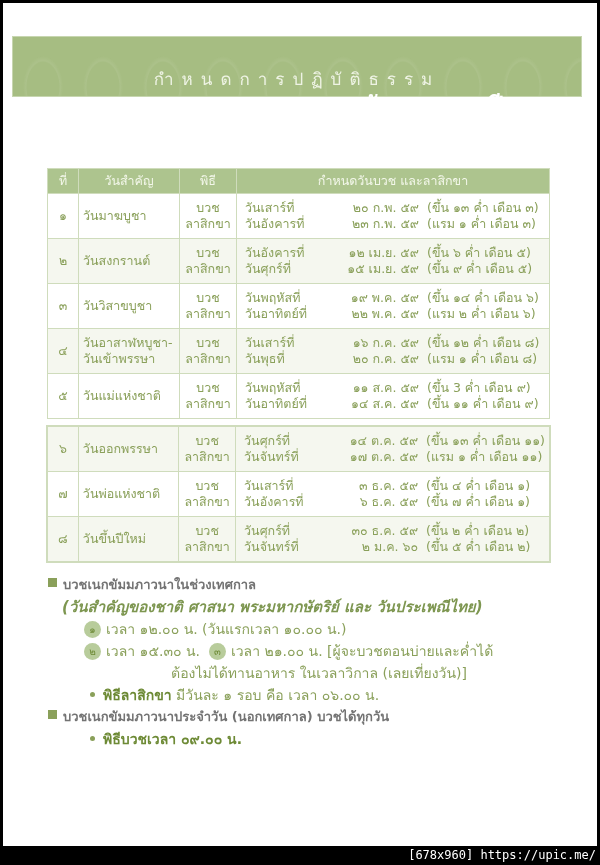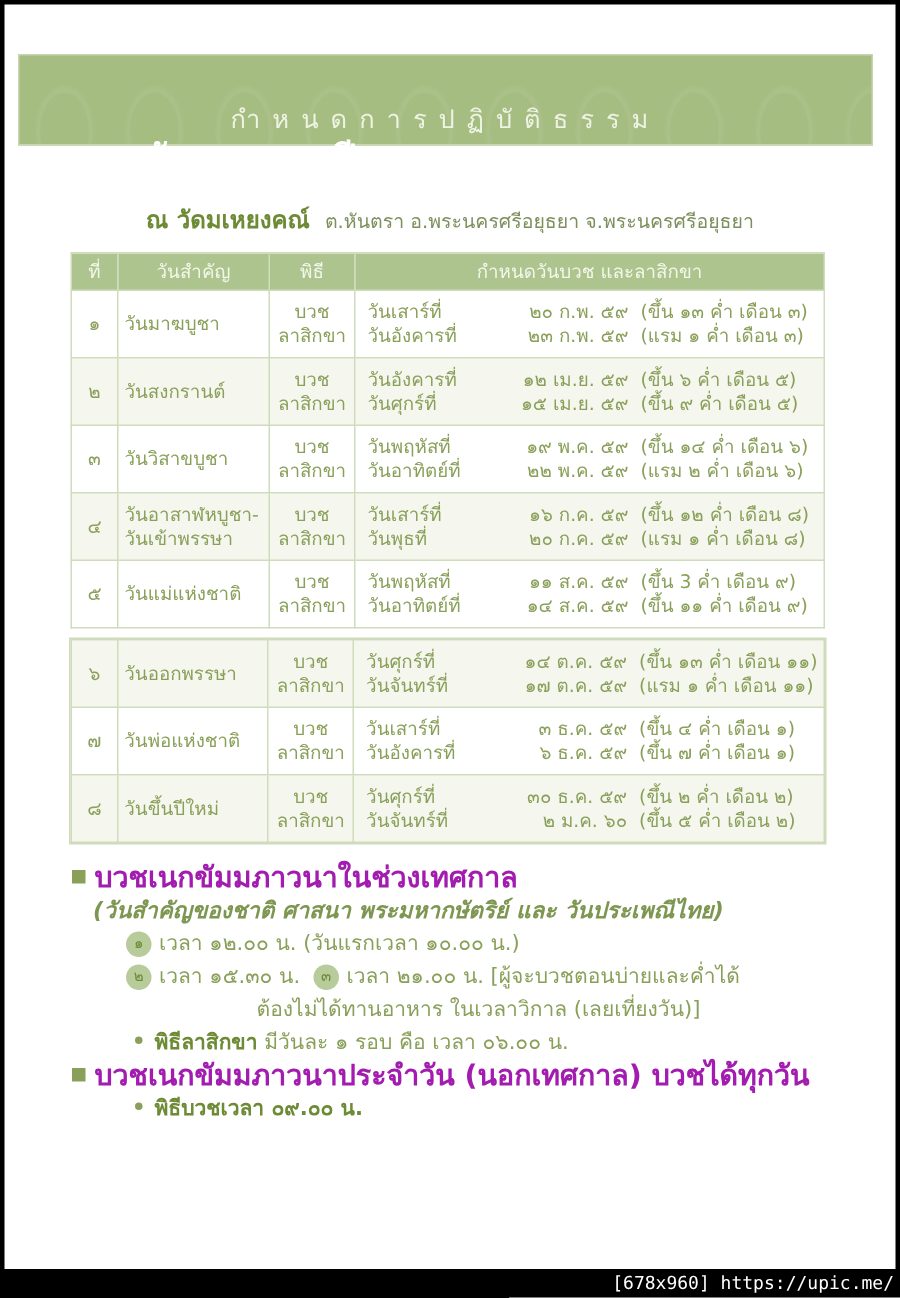--- a/index.html
+++ b/index.html
@@ -7,21 +7,21 @@
          font-family:"DejaVu Sans", sans-serif; }
   .page { position:absolute; left:3px; top:3px; width:594px; height:843px; background:#fff; }
   .banner { position:absolute; left:9px; top:33px; width:570px; height:61px;
             background:#a6bd82; border:1px solid #c7d6b0; box-sizing:border-box;
             background-image:
               radial-gradient(ellipse 22px 34px at 30px 50px, transparent 16px, rgba(255,255,255,0.07) 17px, transparent 20px),
               radial-gradient(ellipse 22px 34px at 90px 40px, transparent 16px, rgba(255,255,255,0.07) 17px, transparent 20px);
             background-size:60px 85px; }
   .banner .t1 { position:absolute; left:0; right:0; top:28px; text-align:center;
                 color:#eef3e4; font-size:17px; letter-spacing:8px; font-weight:normal; }
-  .banner .t2 { position:absolute; left:0; right:0; top:50px; text-align:left;
+  .banner .t2 { position:absolute; left:0; right:0; top:50px; text-align:right;
                 color:#ffffff; font-size:22px; font-weight:bold; letter-spacing:1px; }
   .venue { position:absolute; left:0; right:0; top:131px; text-align:center; font-size:13px; color:#7d8f5c; }
   .venue .name { font-size:16px; font-weight:bold; color:#6d8a35; margin-right:6px; }
 
   table { position:absolute; border-collapse:collapse; font-size:12.5px; color:#8aa05a; }
   td, th { border:1px solid #cfdcbc; line-height:16px; }
   th { background:#adc48e; color:#f3f7ea; font-weight:normal; height:22px; font-size:12.5px; }
   .tbl1 { left:44px; top:165px; width:503px; }
   .tbl2 { left:44px; top:423px; width:503px; }
   .tbl2 { outline:1px solid #cfdcbc; }
@@ -29,44 +29,40 @@
   .c-no { width:22px; text-align:center; }
   .c-day { width:92px; text-align:left;margin-left:31px; }
   .c-cer { width:48px; text-align:center; }
   .c-sched { padding-left:8px; }
   .row-alt td { background:#f5f7ef; }
   .sline { display:flex; white-space:nowrap; }
   .sline .wd { width:88px; }
   .sline .dt { width:86px; text-align:right; padding-right:8px; }
 
   .notes { position:absolute; left:45px; top:571px; width:530px; font-size:14px; color:#8aa05a; }
-  .h { font-size:19px; font-weight:bold; color:#a21caf; line-height:22px; }
+  .h { font-size:13px; font-weight:bold; color:#737373; line-height:22px; }
   .h .sq { display:inline-block; width:9px; height:9px; background:#8aa05a; margin-right:6px; vertical-align:2px; }
   .sub { font-style:italic; font-weight:bold; color:#7d9650; font-size:15px; line-height:22px; padding-left:14px; }
   .bl { line-height:22px; padding-left:42px; }
   .bl .dot { display:inline-block; width:5px; height:5px; border-radius:50%; background:#8aa05a; margin-right:8px; vertical-align:3px; }
   .bl b { color:#6d8a35; }
   .ln { line-height:22px; padding-left:36px; }
   .ln2 { line-height:22px; padding-left:12px;text-align:center; }
   .circ { display:inline-block; width:17px; height:17px; border-radius:50%; background:#b8cc9b;
           color:#6d8a35; font-size:10px; text-align:center; line-height:17px; margin-right:5px; vertical-align:1px; }
   .wm { position:absolute; right:4px; bottom:3px; color:#fff; font-size:12px; font-family:"DejaVu Sans Mono", monospace; }
 </style>
 </head>
 <body>
 
 <div class="page">
   <div class="banner">
     <div class="t1">กำหนดการปฏิบัติธรรม</div>
     <div class="t2">บวชเนกขัมมภาวนา ปี ๒๕๕๙</div>
   </div>
-  <div class="venue">
-    <span class="name">ณ วัดมเหยงคณ์</span>
-    <span>ต.หันตรา  อ.พระนครศรีอยุธยา  จ.พระนครศรีอยุธยา</span>
-  </div>
 
   <table class="tbl1">
     <tbody>
         <tr>
       <th>ที่</th>
       <th>วันสำคัญ</th>
       <th>พิธี</th>
       <th>กำหนดวันบวช และลาสิกขา</th>
     </tr>
     </tbody>

